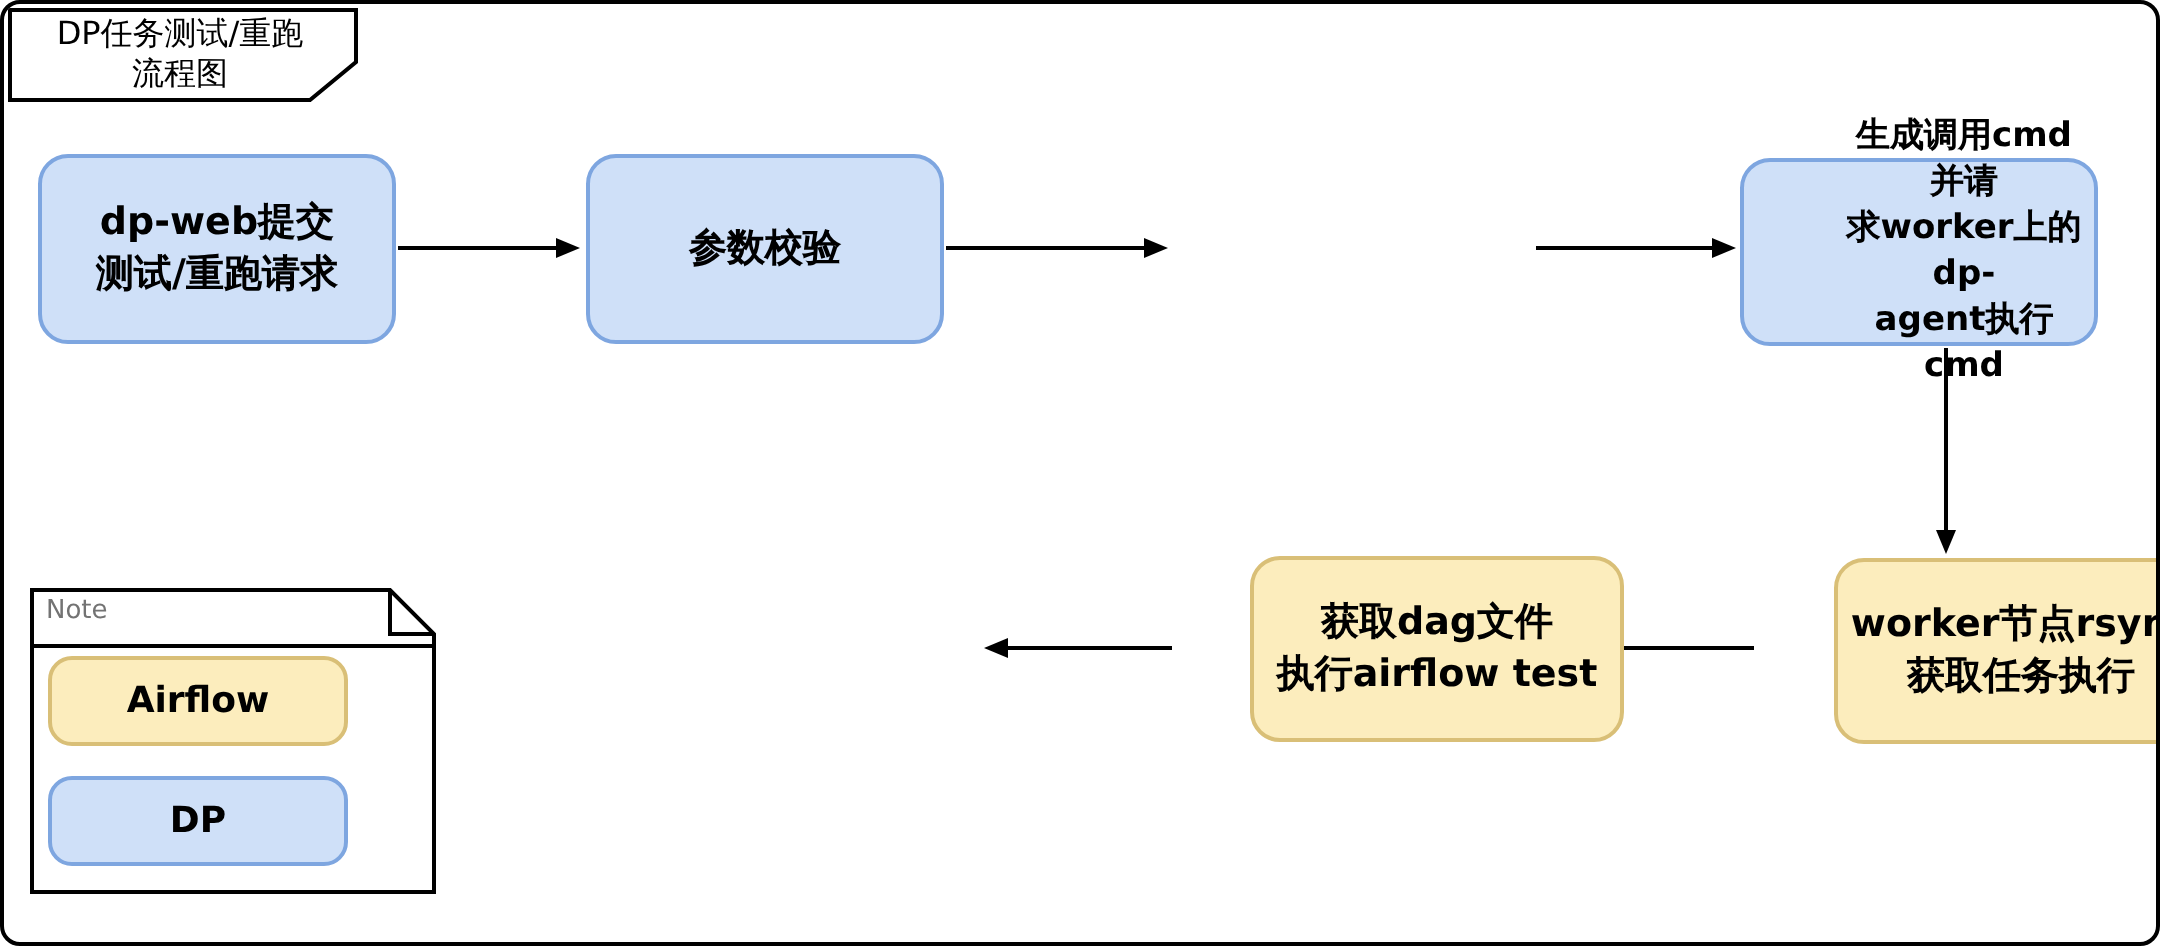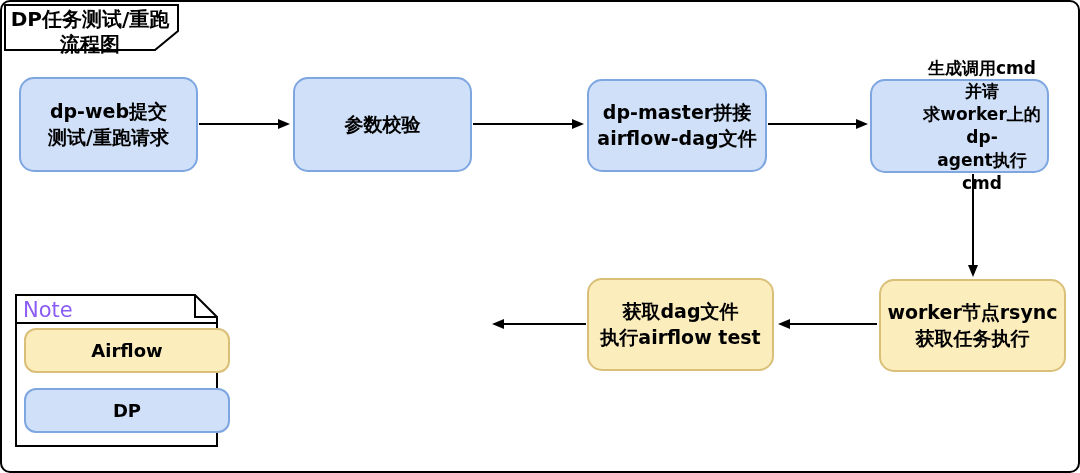--- a/index.html
+++ b/index.html
@@ -19,55 +19,54 @@
   #arrow-layer {
     position: absolute; left: 0; top: 0;
     width: 1080px; height: 473px;
     pointer-events: none;
   }
   
   #title-tab { position: absolute; left: 2px; top: 2px; width: 178px; height: 48px; }
   #title-text {
     position: absolute; left: 4px; top: 5px; width: 168px;
     text-align: center;
-    font-size: 20px; line-height: 1.25;
+    font-size: 16px; line-height: 1.25;
     white-space: pre-line;
     color: #000;
-    font-weight: bold;
   }
   
   .node {
     position: absolute;
     box-sizing: border-box;
     border-radius: 15px;
     display: flex; align-items: center; justify-content: center;
   }
   .node.dp      { background: var(--dp-fill);      border: 2px solid var(--dp-border); }
-  .node.airflow { background: var(--airflow-fill); border: 2px solid var(--airflow-border); }
+  .node.airflow { background: var(--airflow-fill); border: 2px solid var(--airflow-border); margin-left: 38px; }
   .node-label {
     text-align: center;
     white-space: pre-line;
     font-weight: bold;
     font-size: 19px;
     line-height: 1.32;
     color: #000;
     padding: 0 4px;
   }
   .node.small .node-label { font-size: 17px; line-height: 1.35; margin-left: 45px; }
   
   #note-box { position: absolute; left: 13px; top: 292px; width: 204px; height: 154px; }
   #note-shape { position: absolute; left: 0; top: 0; }
   #note-title {
     position: absolute; left: 8px; top: 4px;
-    font-size: 21px; color: #8b5cf6;
+    font-size: 13px; color: #737373;
   }
   .legend-item {
     position: absolute;
     box-sizing: border-box;
-    left: 9px; width: 206px;
+    left: 9px; width: 150px;
     border-radius: 12px;
     display: flex; align-items: center; justify-content: center;
     font-weight: bold; font-size: 18px; color: #000;
   }
   #legend-airflow { top: 34px; height: 45px; background: var(--airflow-fill); border: 2px solid var(--airflow-border); }
   #legend-dp      { top: 94px; height: 45px; background: var(--dp-fill);      border: 2px solid var(--dp-border); text-align: right; }
 </style>
 </head>
 <body>
 
@@ -95,24 +94,20 @@
 
   <div class="node dp" style="left:291px; top:75px; width:179px; height:95px">
     <span class="node-label">参数校验</span>
   </div>
 
   <div class="node dp" style="left:17px; top:75px; width:179px; height:95px">
     <span class="node-label">dp-web提交
 测试/重跑请求</span>
   </div>
 
-  <div class="node dp" style="left:585px; top:77px; width:180px; height:93px">
-    <span class="node-label">dp-master拼接
-airflow-dag文件</span>
-  </div>
 
   <div class="node dp small" style="left:868px; top:77px; width:179px; height:94px">
     <span class="node-label">生成调用cmd并请
 求worker上的dp-
 agent执行cmd</span>
   </div>
 
   <div class="node airflow" style="left:877px; top:277px; width:187px; height:93px">
     <span class="node-label">worker节点rsync
 获取任务执行</span>

